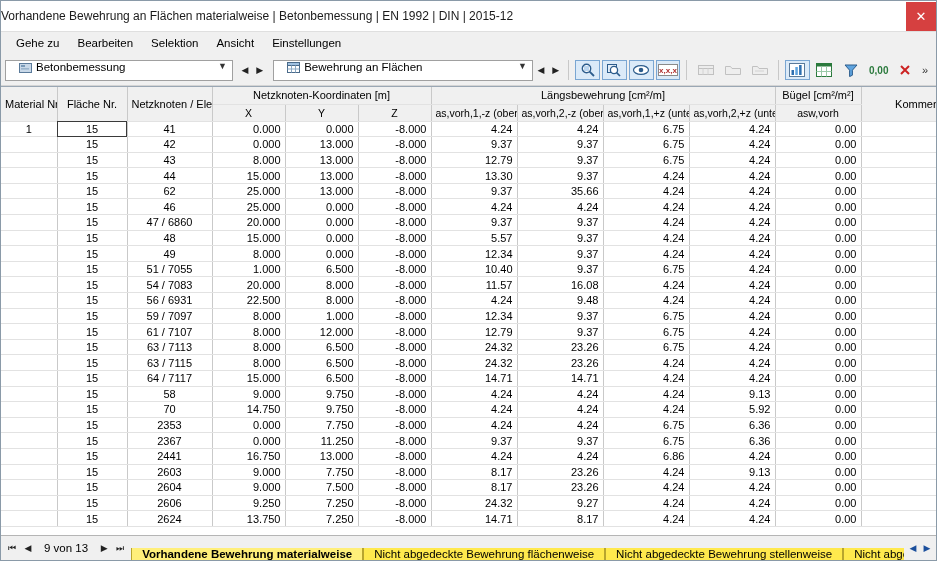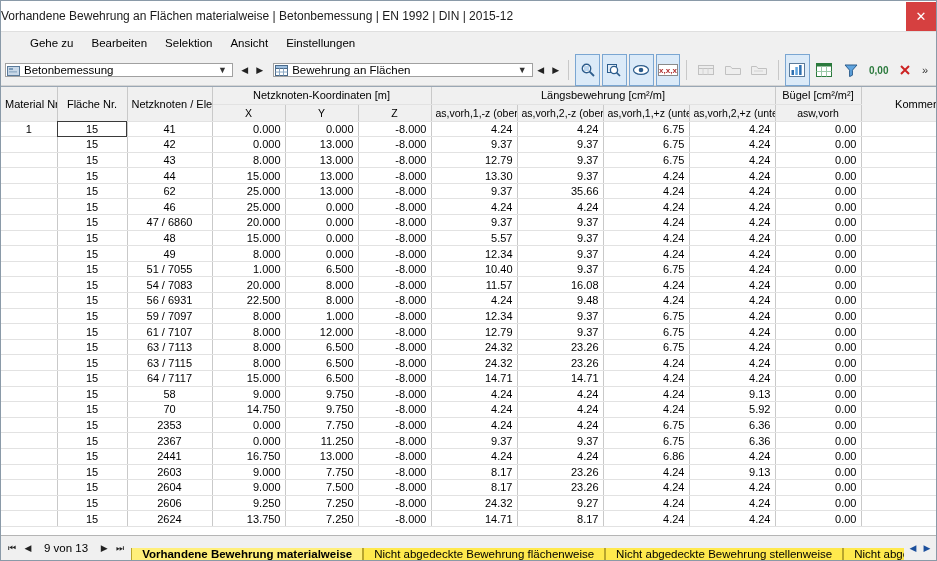--- a/index.html
+++ b/index.html
@@ -53,47 +53,46 @@
     font-size: 13px;
     line-height: 1;
     cursor: pointer;
   }
   
   .menubar {
     height: 22px;
     background: #f0f0f0;
     display: flex;
     align-items: center;
-    padding-left: 20px;
+    padding-left: 6px;
     flex: none;
     border-bottom: 1px solid #f0f0f0;
   }
   .menubar .mi {
     padding: 3px 9px;
     font-size: 11.5px;
     color: #000;
     cursor: default;
   }
   
   .toolbar {
     height: 30px;
     background: #f0f0f0;
     display: flex;
     align-items: center;
     padding: 0 4px;
     flex: none;
     border-bottom: 1px solid #d4d4d4;
   }
   .combo {
-    height: 14px;
+    height: 21px;
     background: #ffffff;
     border: 1px solid #a0a0a0;
     display: flex;
-    align-items: center;
-    padding: 0 2px 0 0;
+    padding: 0 2px 0 12px;
     box-sizing: border-box;
     font-size: 11.5px;
   }
   .combo .cb-icon {
     width: 14px;
     height: 14px;
     margin-right: 4px;
     flex: none;
     display: flex;
     align-items: center;
@@ -123,21 +122,21 @@
     cursor: pointer;
   }
   .tbsep {
     width: 1px;
     height: 20px;
     background: #c8c8c8;
     margin: 0 5px;
   }
   .tbbtn {
     width: 25px;
-    height: 32px;
+    height: 20px;
     margin: 0 1px;
     display: flex;
     align-items: center;
     justify-content: center;
     cursor: pointer;
     border: 1px solid transparent;
     box-sizing: border-box;
   }
   .tbbtn.sel {
     border: 1px solid #7aa6d2;

